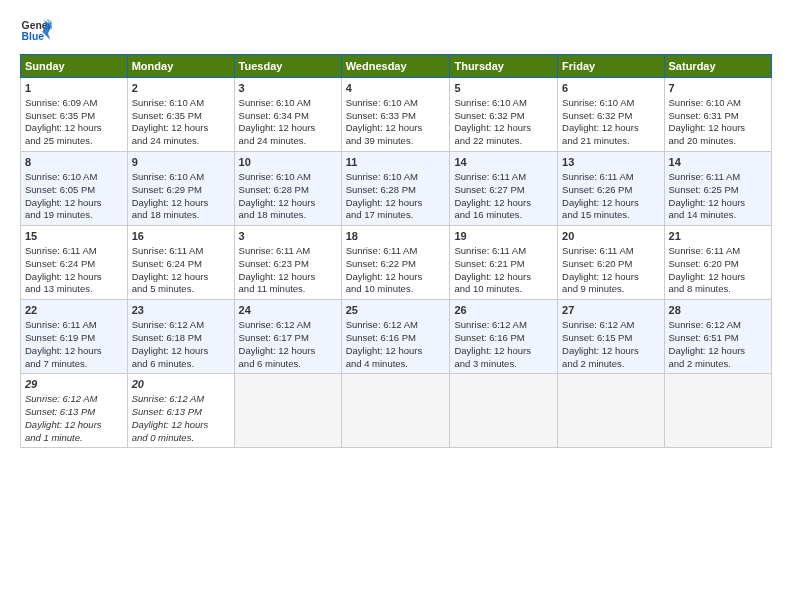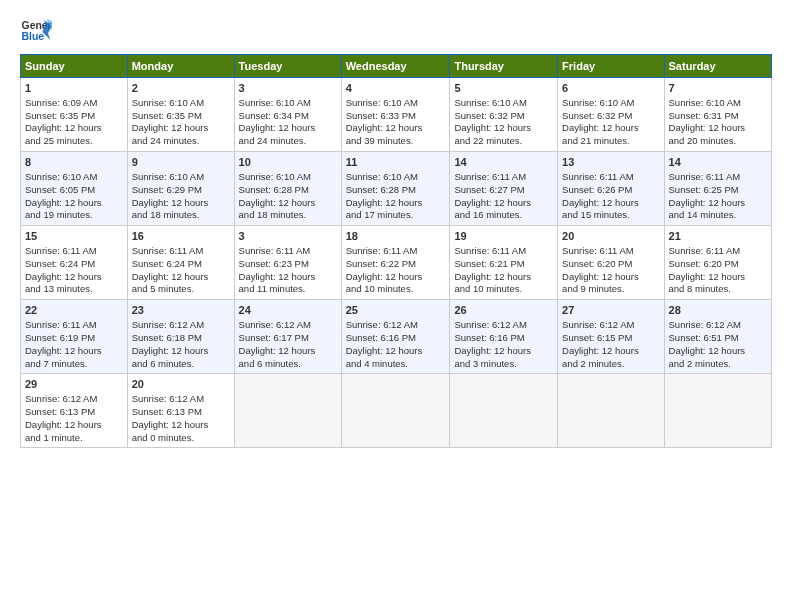--- a/index.html
+++ b/index.html
@@ -142,21 +142,21 @@
         </tr>
         <tr style="background: #c4b5fd;">
           <td><span class="day-num">22</span><span>Sunrise: 6:11 AM</span><br><span>Sunset: 6:19 PM</span><br><span>Daylight: 12 hours</span><br><span>and 7 minutes.</span></td>
           <td><span class="day-num">23</span><span>Sunrise: 6:12 AM</span><br><span>Sunset: 6:18 PM</span><br><span>Daylight: 12 hours</span><br><span>and 6 minutes.</span></td>
           <td><span class="day-num">24</span><span>Sunrise: 6:12 AM</span><br><span>Sunset: 6:17 PM</span><br><span>Daylight: 12 hours</span><br><span>and 6 minutes.</span></td>
           <td><span class="day-num">25</span><span>Sunrise: 6:12 AM</span><br><span>Sunset: 6:16 PM</span><br><span>Daylight: 12 hours</span><br><span>and 4 minutes.</span></td>
           <td><span class="day-num">26</span><span>Sunrise: 6:12 AM</span><br><span>Sunset: 6:16 PM</span><br><span>Daylight: 12 hours</span><br><span>and 3 minutes.</span></td>
           <td><span class="day-num">27</span><span>Sunrise: 6:12 AM</span><br><span>Sunset: 6:15 PM</span><br><span>Daylight: 12 hours</span><br><span>and 2 minutes.</span></td>
           <td><span class="day-num">28</span><span>Sunrise: 6:12 AM</span><br><span>Sunset: 6:51 PM</span><br><span>Daylight: 12 hours</span><br><span>and 2 minutes.</span></td>
         </tr>
-        <tr style="background: #7dd3fc;">
+        <tr style="background: #7dd3fc; font-style: italic;">
           <td><span class="day-num">29</span><span>Sunrise: 6:12 AM</span><br><span>Sunset: 6:13 PM</span><br><span>Daylight: 12 hours</span><br><span>and 1 minute.</span></td>
           <td><span class="day-num">20</span><span>Sunrise: 6:12 AM</span><br><span>Sunset: 6:13 PM</span><br><span>Daylight: 12 hours</span><br><span>and 0 minutes.</span></td>
           <td class="empty"></td>
           <td class="empty"></td>
           <td class="empty"></td>
           <td class="empty"></td>
           <td class="empty"></td>
         </tr>
       </tbody>
   </table>

